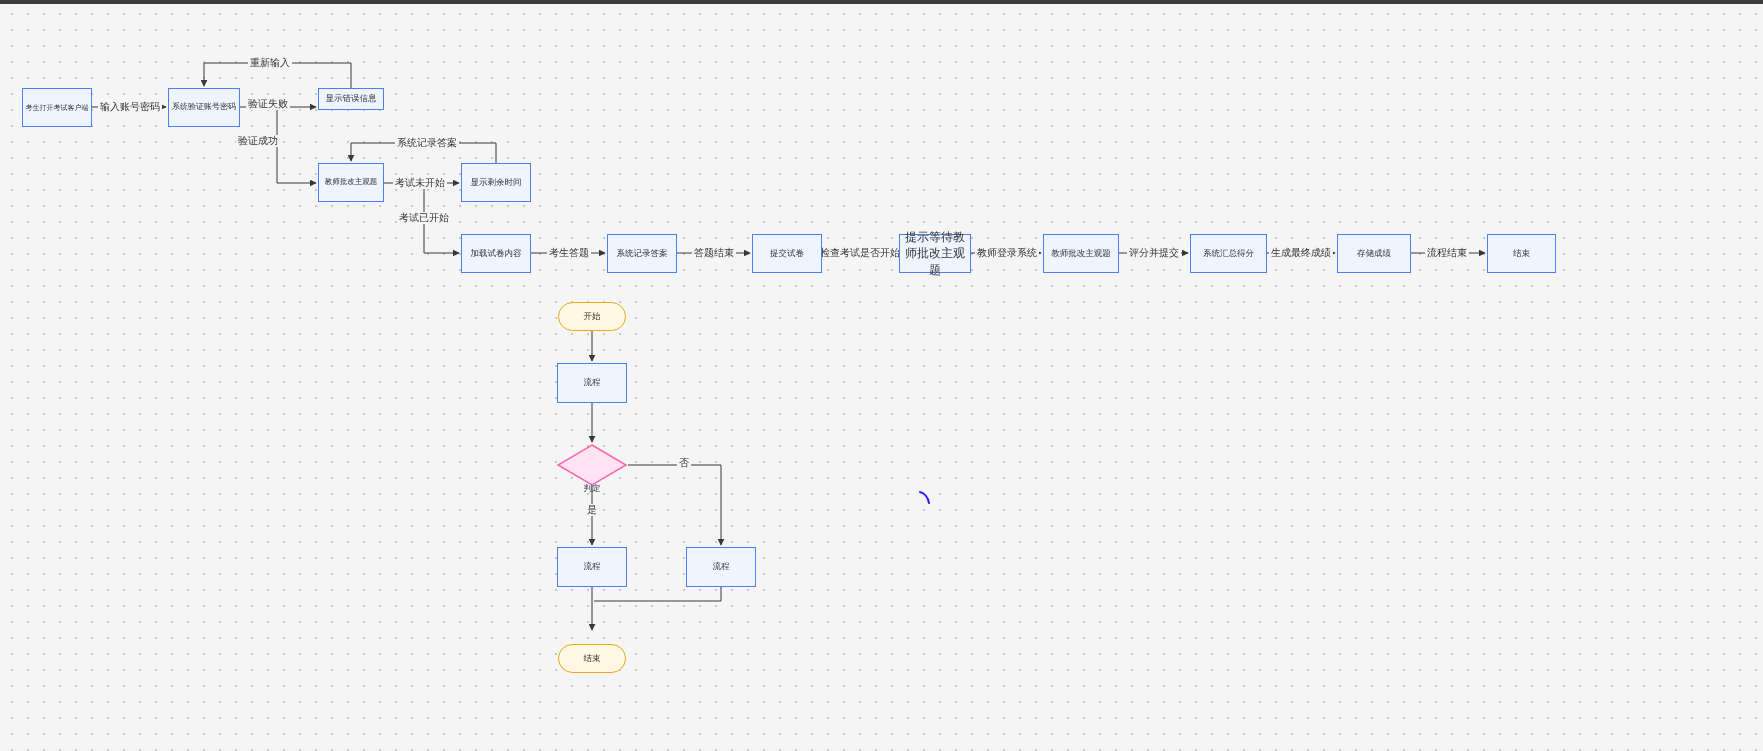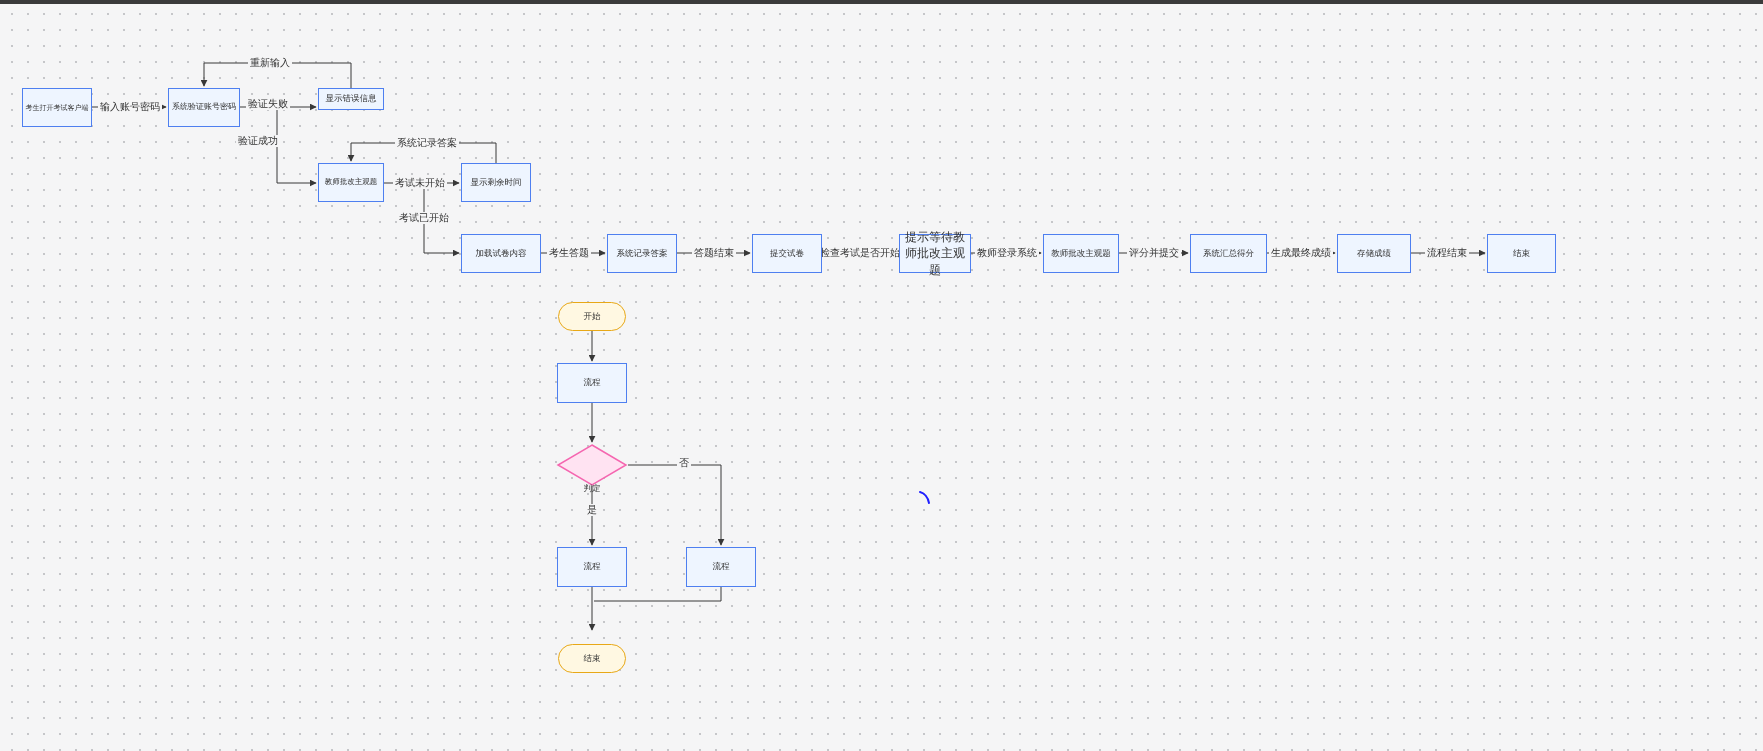--- a/index.html
+++ b/index.html
@@ -84,21 +84,21 @@
 <span class="elabel" style="left:1447px;top:253px">流程结束</span>
 
 <span class="elabel" style="left:592px;top:510px">是</span>
 <span class="elabel" style="left:684px;top:463px">否</span>
 
 <div class="node rect" style="left:22px;top:88px;width:70px;height:39px;font-size:7px">考生打开考试客户端</div>
 <div class="node rect" style="left:168px;top:88px;width:72px;height:39px;font-size:8px">系统验证账号密码</div>
 <div class="node rect" style="left:318px;top:88px;width:66px;height:22px">显示错误信息</div>
 <div class="node rect" style="left:318px;top:163px;width:66px;height:39px;font-size:7.5px">教师批改主观题</div>
 <div class="node rect" style="left:461px;top:163px;width:70px;height:39px">显示剩余时间</div>
-<div class="node rect" style="left:461px;top:234px;width:80px;height:39px">加载试卷内容</div>
+<div class="node rect" style="left:461px;top:234px;width:70px;height:39px">加载试卷内容</div>
 <div class="node rect" style="left:607px;top:234px;width:70px;height:39px">系统记录答案</div>
 <div class="node rect" style="left:752px;top:234px;width:70px;height:39px">提交试卷</div>
 <div class="node rect" style="left:899px;top:234px;width:72px;height:39px;font-size:12px">提示等待教师批改主观题</div>
 <div class="node rect" style="left:1043px;top:234px;width:76px;height:39px">教师批改主观题</div>
 <div class="node rect" style="left:1190px;top:234px;width:77px;height:39px">系统汇总得分</div>
 <div class="node rect" style="left:1337px;top:234px;width:74px;height:39px">存储成绩</div>
 <div class="node rect" style="left:1487px;top:234px;width:69px;height:39px">结束</div>
 
 <div class="node stadium" style="left:558px;top:290px;width:68px;height:29px">开始</div>
 <div class="node rect" style="left:557px;top:363px;width:70px;height:40px">流程</div>

